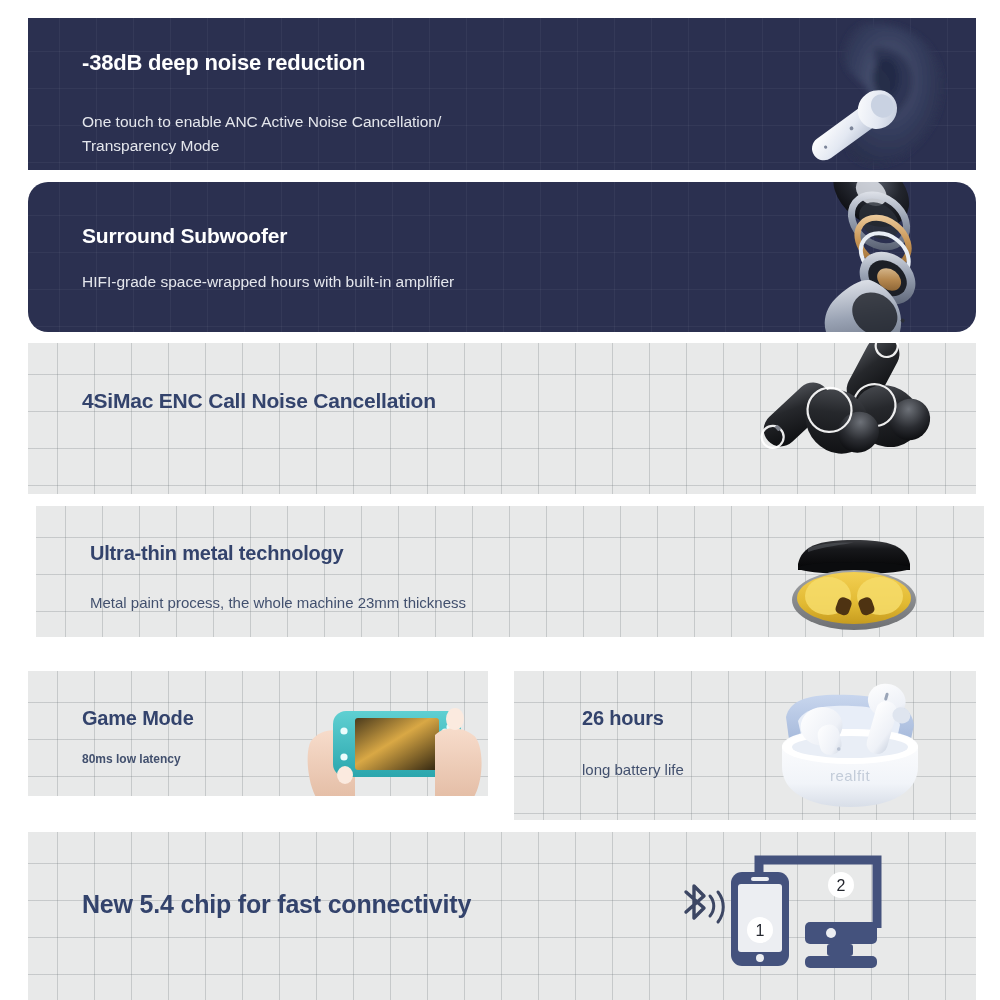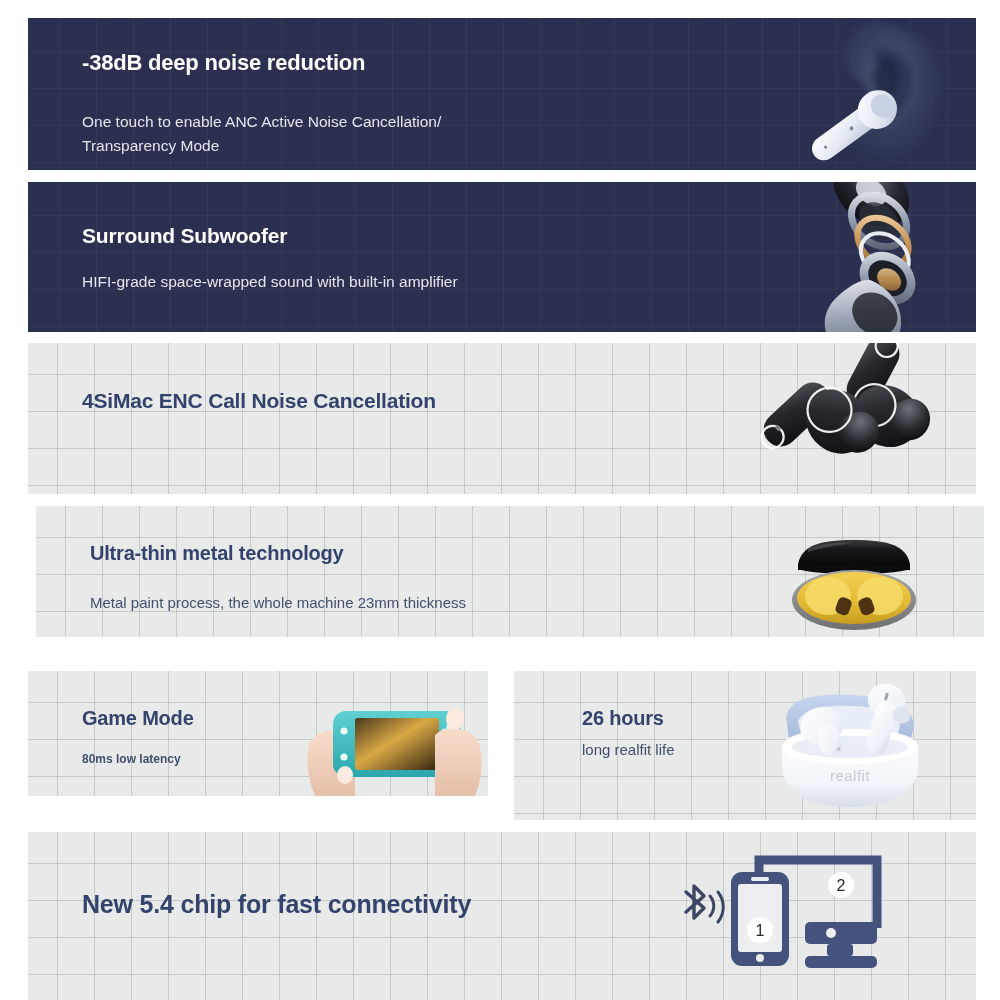--- a/index.html
+++ b/index.html
@@ -61,21 +61,21 @@
     line-height: 1.55;
   }
 
   .dark .headline { color: #ffffff; }
   .dark .subline  { color: #e4e6ec; }
   .light .headline { color: #33436c; }
   .light .subline  { color: #42506e; }
 
   
   #panel-anc       { left: 28px;  top: 18px;  width: 948px; height: 152px; }
-  #panel-subwoofer { left: 28px;  top: 182px; width: 948px; height: 150px; }
+  #panel-subwoofer { left: 28px;  top: 182px; width: 948px; height: 150px; border-radius: 20px; }
   #panel-enc       { left: 28px;  top: 343px; width: 948px; height: 151px; }
   #panel-metal     { left: 36px;  top: 506px; width: 948px; height: 131px; }
   #panel-game      { left: 28px;  top: 671px; width: 460px; height: 125px; }
   #panel-battery   { left: 514px; top: 671px; width: 462px; height: 149px; }
   #panel-chip      { left: 28px;  top: 832px; width: 948px; height: 168px; }
 
   #copy-anc       { left: 54px; top: 32px;  }
   #copy-subwoofer { left: 54px; top: 42px;  }
   #copy-enc       { left: 54px; top: 46px;  }
   #copy-metal     { left: 54px; top: 36px;  }
@@ -86,21 +86,21 @@
   #copy-anc .headline       { font-size: 22px; margin-bottom: 34px; }
   #copy-anc .subline        { font-size: 15.5px; max-width: 430px; }
   #copy-subwoofer .headline { font-size: 21px; margin-bottom: 22px; }
   #copy-subwoofer .subline  { font-size: 15.5px; }
   #copy-enc .headline       { font-size: 21px; margin-bottom: 14px; }
   #copy-enc .subline        { font-size: 15px; }
   #copy-metal .headline     { font-size: 20px; margin-bottom: 26px; }
   #copy-metal .subline      { font-size: 15px; margin-top: 16px; }
   #copy-game .headline      { font-size: 20px; margin-bottom: 20px; }
   #copy-game .subline       { font-size: 12px; font-weight: bold; }
-  #copy-battery .headline   { font-size: 20px; margin-bottom: 8px; }
+  #copy-battery .headline   { font-size: 20px; margin-bottom: 28px; }
   #copy-battery .subline    { font-size: 15px; }
   #copy-chip .headline      { font-size: 25px; }
 
   
   .art { position: absolute; z-index: 4; }
 
   #art-ear        { right: 0;     top: 0;    width: 230px; height: 152px; }
   #art-driver     { right: 0;     top: -8px; width: 200px; height: 160px; }
   #art-earbuds    { right: 2px;   top: -2px; width: 230px; height: 155px; }
   #art-case       { right: 60px;  top: 28px; width: 140px; height: 100px; }
@@ -201,21 +201,21 @@
           <path d="M112 104 C140 96 168 112 170 140 C172 166 150 182 124 178
                    C102 175 92 156 96 136 C99 120 104 108 112 104 Z" fill="url(#metalA)"></path>
           <ellipse cx="136" cy="128" rx="24" ry="20" fill="#101319" opacity="0.75"></ellipse>
           <circle cx="162" cy="116" r="2" fill="#2a2e38"></circle>
         </g>
       </svg>
     </div>
 
     <div class="copy" id="copy-subwoofer">
       <div class="headline">Surround Subwoofer</div>
-      <div class="subline">HIFI-grade space-wrapped sound with built-in amplifier</div>
+      <div class="subline">HIFI-grade space-wrapped hours with built-in amplifier</div>
     </div>
   </section>
 
   <section class="panel light" id="panel-enc">
 
     <div class="art" id="art-earbuds">
       <svg viewBox="0 0 230 155" width="230" height="155">
         <defs>
           <linearGradient id="blkBud" x1="0" y1="0" x2="1" y2="1">
             <stop offset="0%" stop-color="#55585e"></stop>
@@ -384,21 +384,21 @@
           <rect x="121" y="12" width="3" height="8" rx="1.5" fill="#9aa5b8"></rect>
           <ellipse cx="142" cy="30" rx="9" ry="8" fill="#dfe5ef"></ellipse>
         </g>
 
         <text x="94" y="100" text-anchor="middle" font-family="Liberation Sans, sans-serif" font-size="15" fill="#c3ccd9" letter-spacing="0.5">realfit</text>
       </svg>
     </div>
 
     <div class="copy" id="copy-battery">
       <div class="headline">26 hours</div>
-      <div class="subline">long realfit life</div>
+      <div class="subline">long battery life</div>
     </div>
   </section>
 
   <section class="panel light" id="panel-chip">
 
     <div class="art" id="art-bt">
       <svg viewBox="0 0 52 60" width="52" height="60">
         <path d="M12 12 L30 28 L20 38 L20 6 L30 16 L12 32" fill="none" stroke="#3c4663" stroke-width="3.4" stroke-linecap="round" stroke-linejoin="round"></path>
         <path d="M36 16 C41 22 41 30 36 36" fill="none" stroke="#3c4663" stroke-width="3" stroke-linecap="round"></path>
         <path d="M44 12 C51 21 51 33 44 42" fill="none" stroke="#3c4663" stroke-width="3" stroke-linecap="round"></path>

